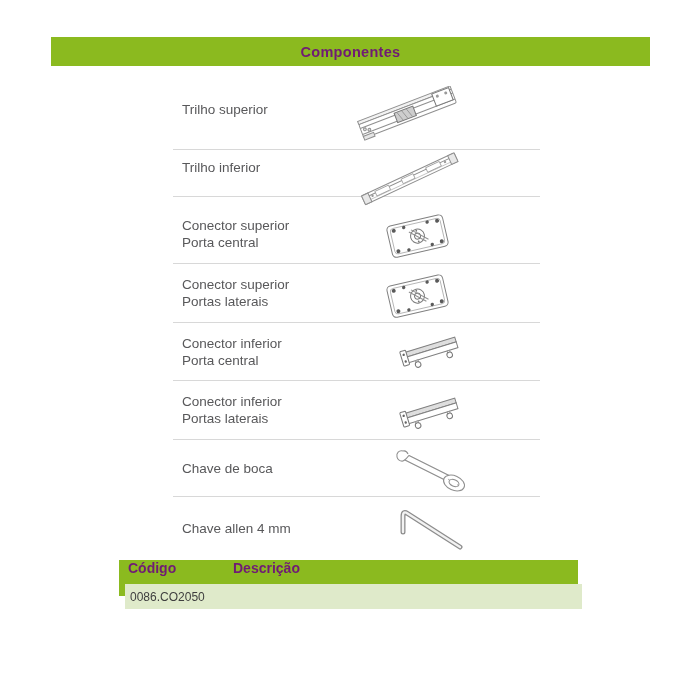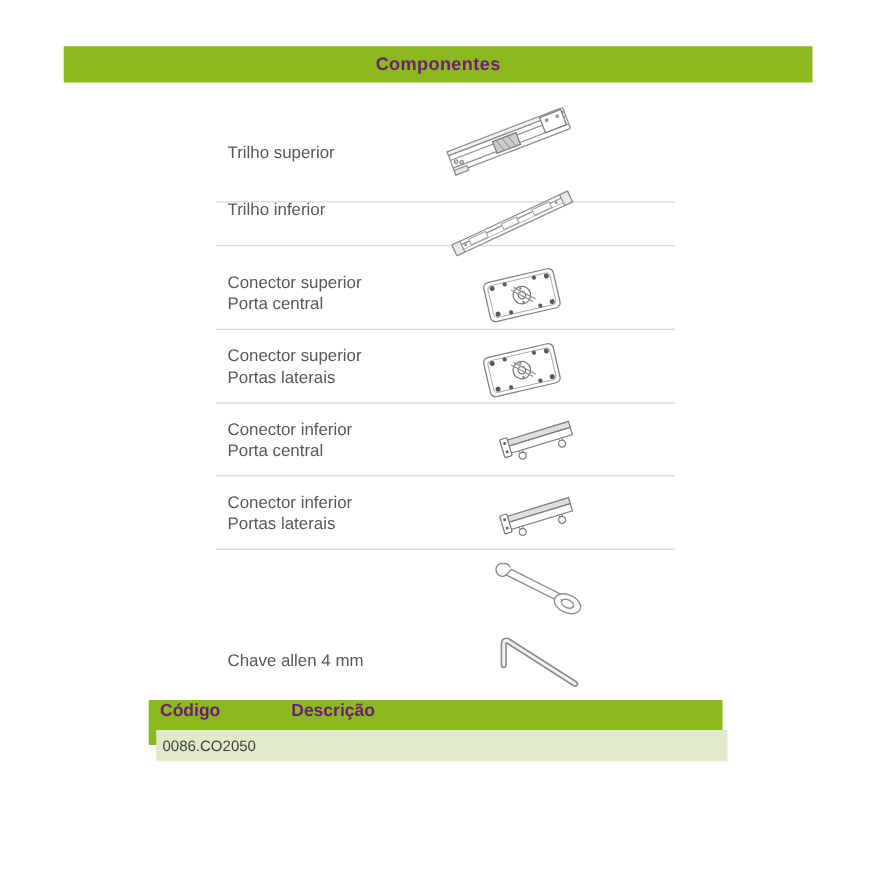--- a/index.html
+++ b/index.html
@@ -43,41 +43,44 @@
 </style>
 </head>
 <body>
 
 <div class="title-bar">
   <span>Componentes</span>
 </div>
 
 <div class="components">
 
-  <div class="comp-row" style="top:16px;height:80px;">
+  <div class="comp-row" style="top:4px;height:80px;">
     <span class="comp-label">Trilho superior</span>
   </div>
   <div class="comp-row" style="top:72px;height:59px;">
     <span class="comp-label">Trilho inferior</span>
   </div>
   <div class="comp-row" style="top:139px;height:59px;">
     <span class="comp-label">Conector superior</span>
     <span class="comp-label">Porta central</span>
   </div>
   <div class="comp-row" style="top:198px;height:59px;">
     <span class="comp-label">Conector superior</span>
     <span class="comp-label">Portas laterais</span>
   </div>
   <div class="comp-row" style="top:257px;height:58px;">
     <span class="comp-label">Conector inferior</span>
     <span class="comp-label">Porta central</span>
   </div>
   <div class="comp-row" style="top:315px;height:59px;">
     <span class="comp-label">Conector inferior</span>
     <span class="comp-label">Portas laterais</span>
+  </div>
+  <div class="comp-row" style="top:374px;height:57px;">
+    <span class="comp-label">Chave de boca</span>
   </div>
   <div class="comp-row last" style="top:431px;height:63px;">
     <span class="comp-label">Chave allen 4 mm</span>
   </div>
 
   <svg class="drawing" style="left:183px;top:20px;" width="105" height="58" viewBox="0 0 105 58">
     <g transform="rotate(-21 52 30)" stroke="#8f8f8f" fill="#ffffff" stroke-width="1">
       <rect x="3" y="17" width="99" height="3.5" fill="#f2f2f2"></rect>
       <rect x="3" y="20.5" width="99" height="14.5" rx="1.5"></rect>
       <line x1="3" y1="24.5" x2="102" y2="24.5"></line>

